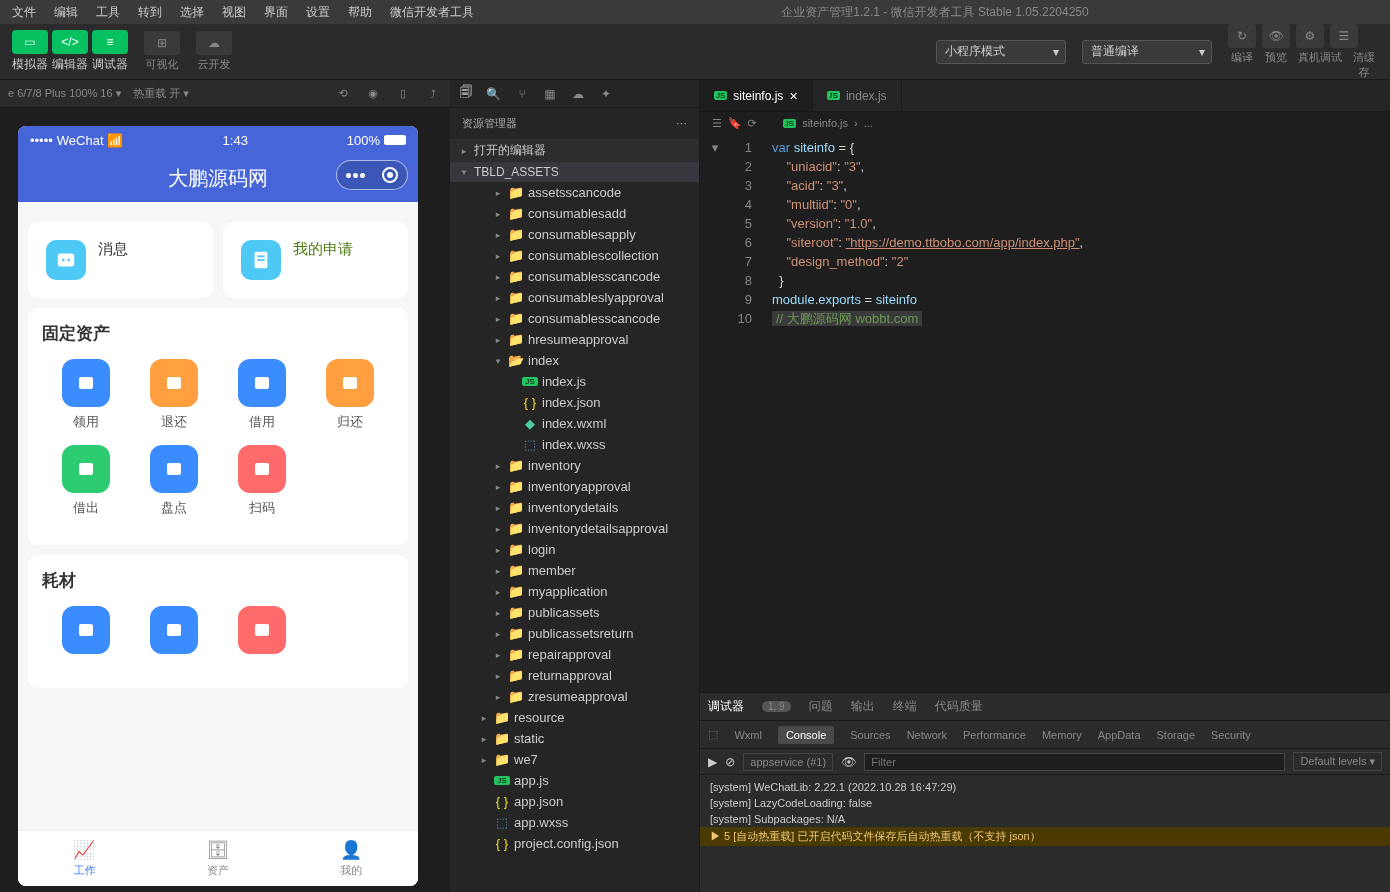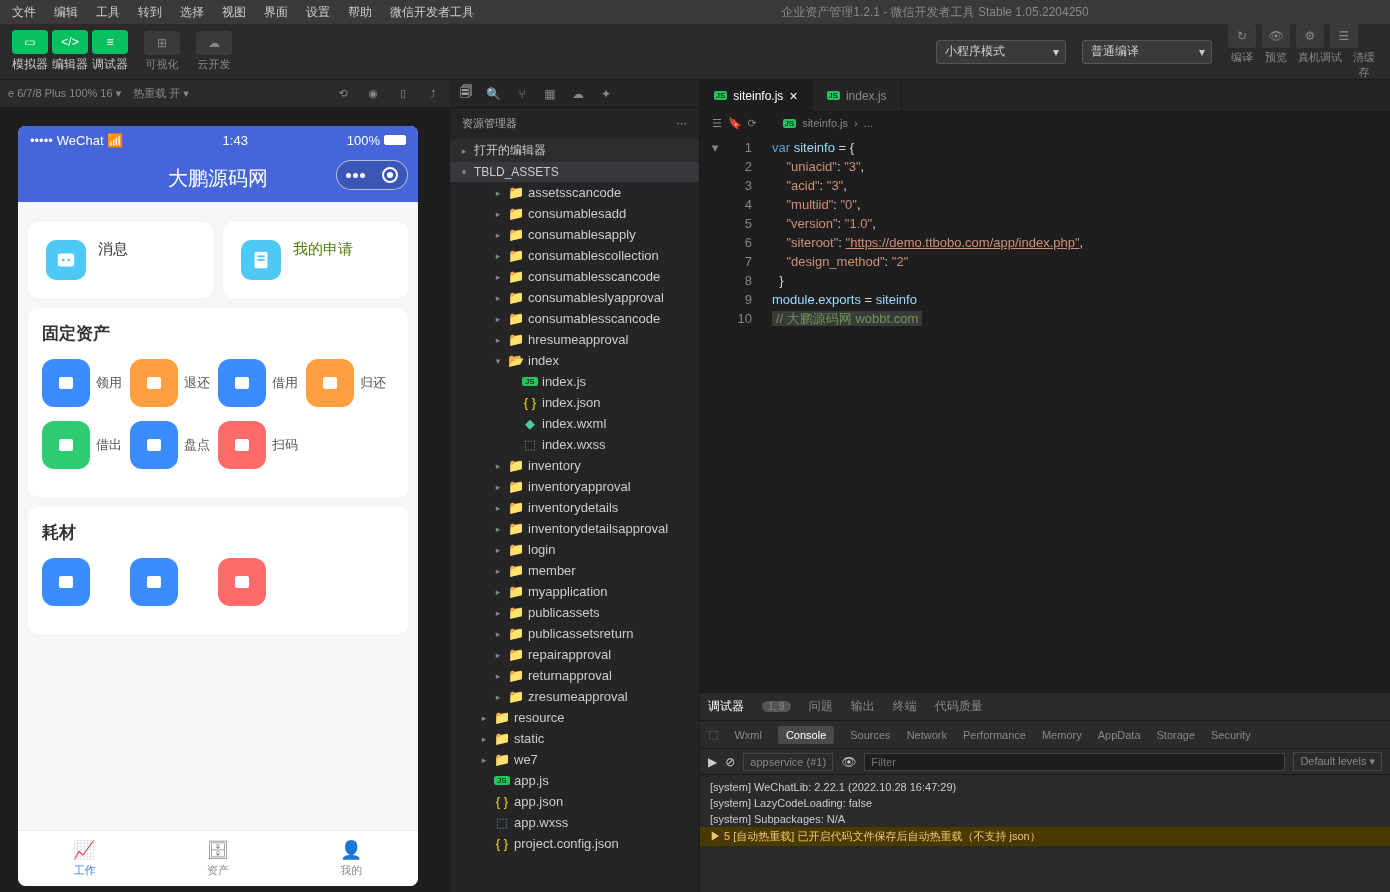--- a/index.html
+++ b/index.html
@@ -46,21 +46,21 @@
 .banner .paper{position:absolute;right:30px;top:20px;width:90px;height:90px;}
 .banner .dots-ind{position:absolute;bottom:8px;left:50%;transform:translateX(-50%);display:flex;gap:4px;}
 .banner .dots-ind i{width:5px;height:5px;border-radius:50%;background:rgba(255,255,255,0.4);}
 .banner .dots-ind i.on{background:#fff;}
 .card-row{display:flex;gap:10px;margin-top:10px;}
 .card{flex:1;background:#fff;border-radius:10px;padding:18px;display:flex;align-items:flex-start;gap:12px;}
 .card .ic{width:40px;height:40px;border-radius:10px;background:#4ec9f5;display:flex;align-items:center;justify-content:center;}
 .section{background:#fff;border-radius:10px;margin-top:10px;padding:14px;}
 .section h3{font-size:17px;color:#333;margin-bottom:14px;}
 .grid{display:flex;flex-wrap:wrap;}
-.grid-item{width:25%;display:flex;align-items:center;gap:6px;margin-bottom:14px;}
+.grid-item{width:25%;display:flex;flex-direction:column;align-items:center;gap:6px;margin-bottom:14px;}
 .grid-item .gic{width:48px;height:48px;border-radius:12px;display:flex;align-items:center;justify-content:center;font-size:22px;}
 .grid-item span{font-size:13px;color:#555;}
 .tabbar{position:absolute;bottom:0;left:0;right:0;height:56px;background:#fff;border-top:1px solid #eee;display:flex;}
 .tabbar .tab{flex:1;display:flex;flex-direction:column;align-items:center;justify-content:center;gap:2px;color:#888;font-size:11px;}
 .tabbar .tab.active{color:#3b7cff;}
 .explorer{width:250px;background:#252526;display:flex;flex-direction:column;border-right:1px solid #1a1a1a;}
 .exp-tabs{height:28px;display:flex;align-items:center;padding:0 4px;gap:4px;border-bottom:1px solid #1a1a1a;}
 .exp-tabs .eticon{width:24px;height:24px;display:flex;align-items:center;justify-content:center;color:#888;cursor:pointer;}
 .exp-header{padding:8px 12px;color:#aaa;font-size:11px;display:flex;justify-content:space-between;align-items:center;}
 .tree{flex:1;overflow:auto;font-size:13px;}

